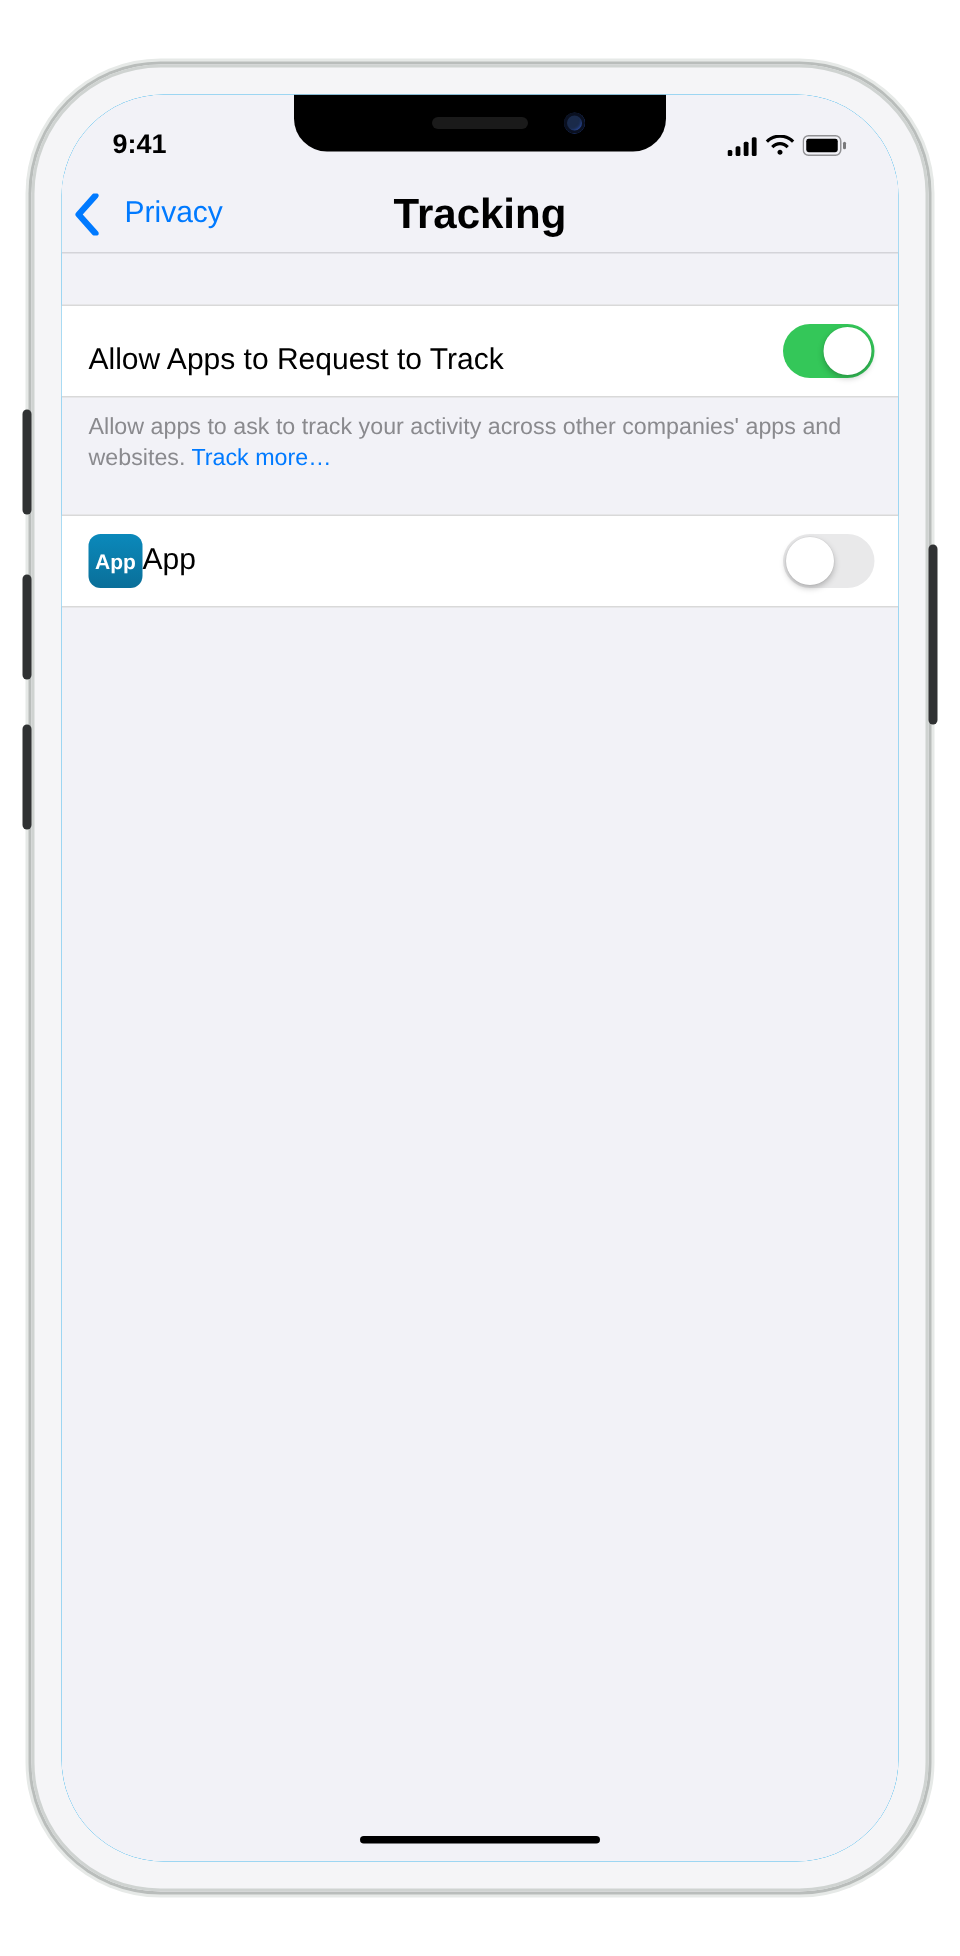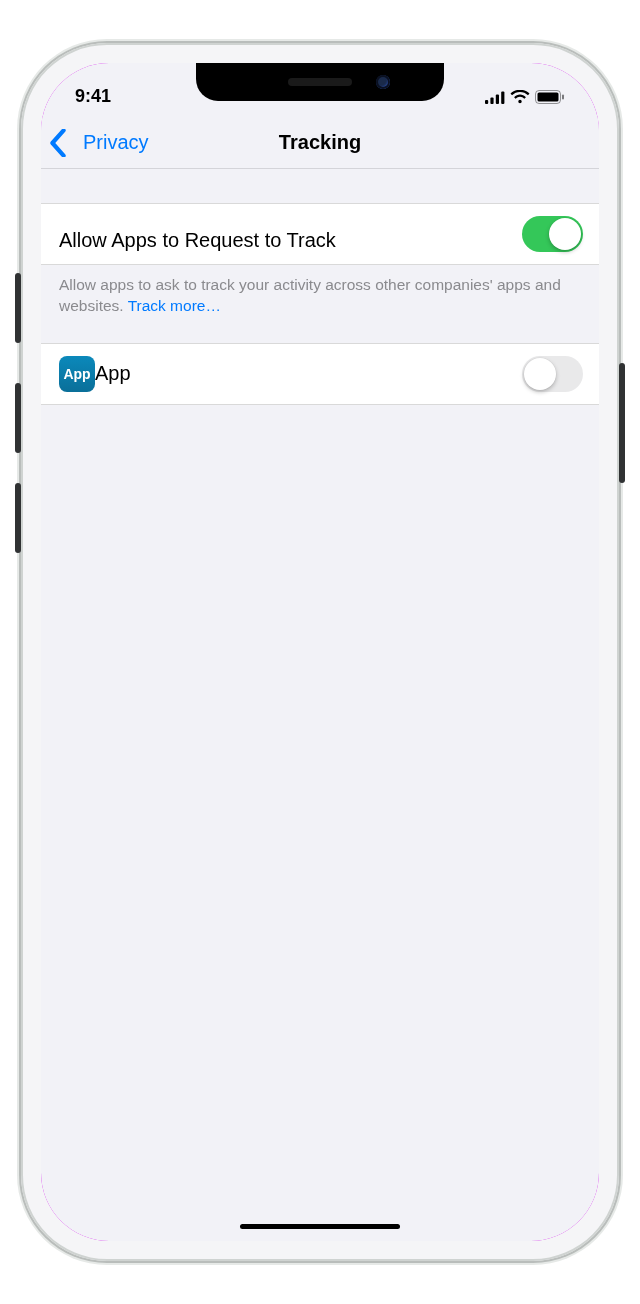--- a/index.html
+++ b/index.html
@@ -21,21 +21,21 @@
         0 0 0 4px #e6e9e7,
         inset 0 0 0 2px #cfd3d1;
     }
     .device::before, .device::after{
       content:""; position:absolute; background:#303233; border-radius:3px;
     }
     .device::before{ left:-6px; top:230px; width:6px; height:70px; box-shadow:0 110px 0 #303233,0 210px 0 #303233; }
     .device::after{ right:-6px; top:320px; width:6px; height:120px; }
     .screen-clip{
       width:100%; height:100%;
-      background:#d946ef;
+      background:#0ea5e9;
       border-radius:68px;
       padding:0;
       position:relative;
       overflow:hidden;
     }
     .screen{
       width:100%; height:100%;
       background:#f2f2f7;
       border-radius:68px;
       position:relative;
@@ -61,21 +61,21 @@
     .status-icons{ display:flex; align-items:center; gap:5px; padding-top:2px;}
     .status-icons svg{ display:block; }
     
     .nav-bar{
       height:52px; position:relative; display:flex; align-items:center; justify-content:center;
       border-bottom:1px solid rgba(0,0,0,0.12); background:#f2f2f7;
       padding:0 12px;
     }
     .back-wrap{ position:absolute; left:8px; display:flex; align-items:center; gap:16px; color:#007aff; font-size:20px; }
     .back-chevron{ width:18px; height:28px; display:block; }
-    .nav-title{ font-size:20px; font-weight:600; color:#000; }
+    .nav-title{ font-size:28px; font-weight:600; color:#000; }
     
     .content{ }
     .group-gap{ height:34px; }
     .cell{
       background:#fff; min-height:54px; padding:12px 16px 12px 18px;
       display:flex; align-items:flex-end; justify-content:space-between;
       border-top:0.5px solid rgba(0,0,0,0.15);
       border-bottom:0.5px solid rgba(0,0,0,0.15);
       font-size:20px; color:#000;
     }

